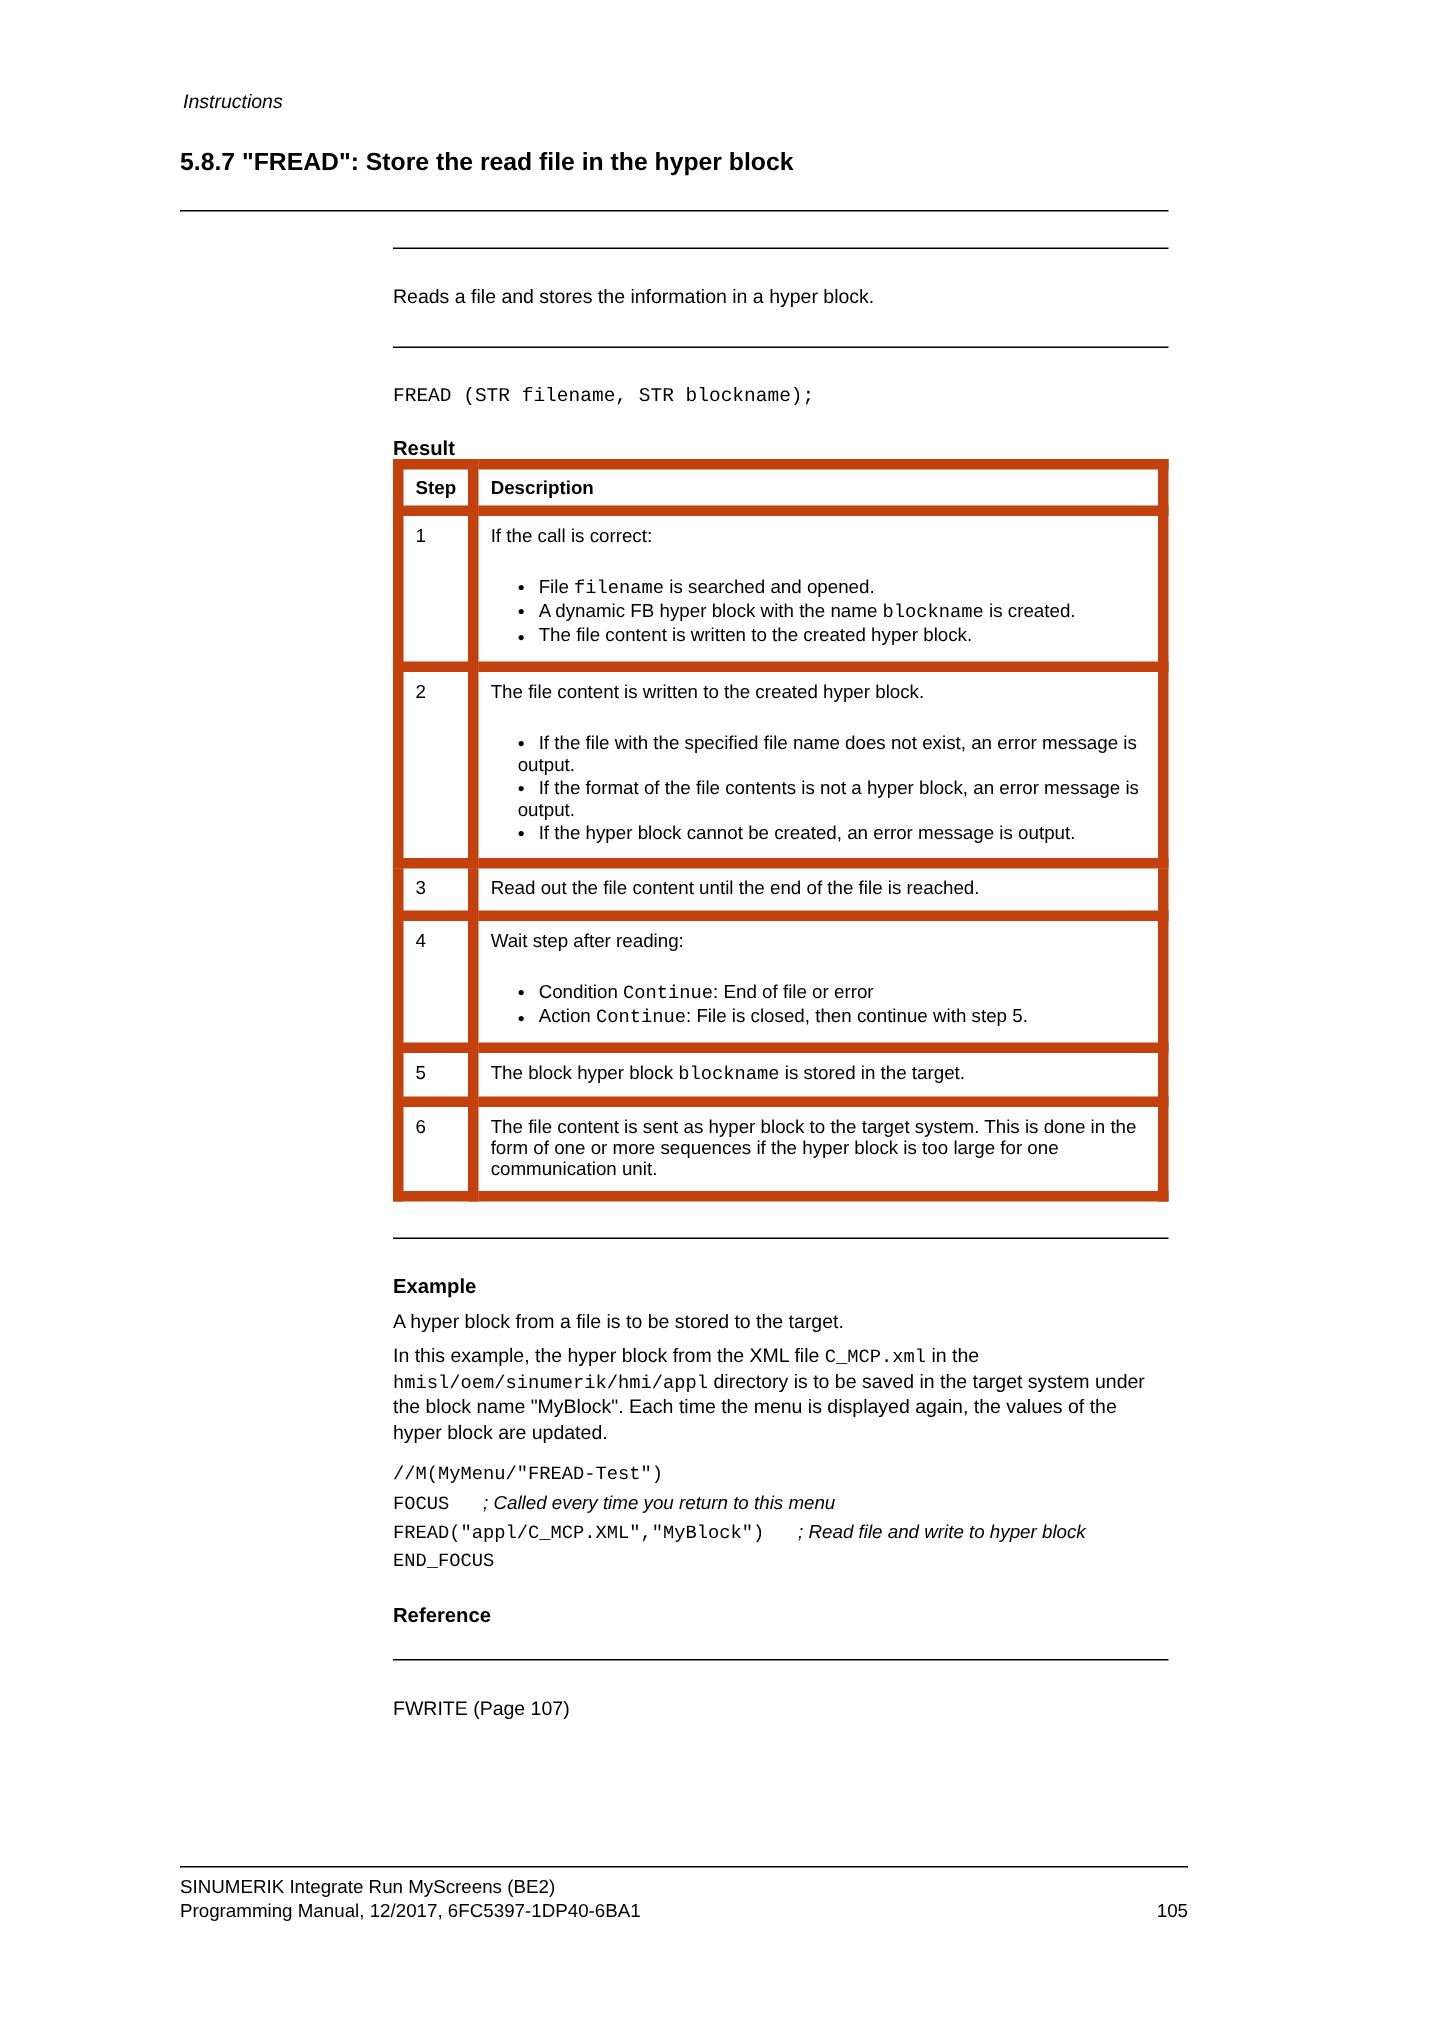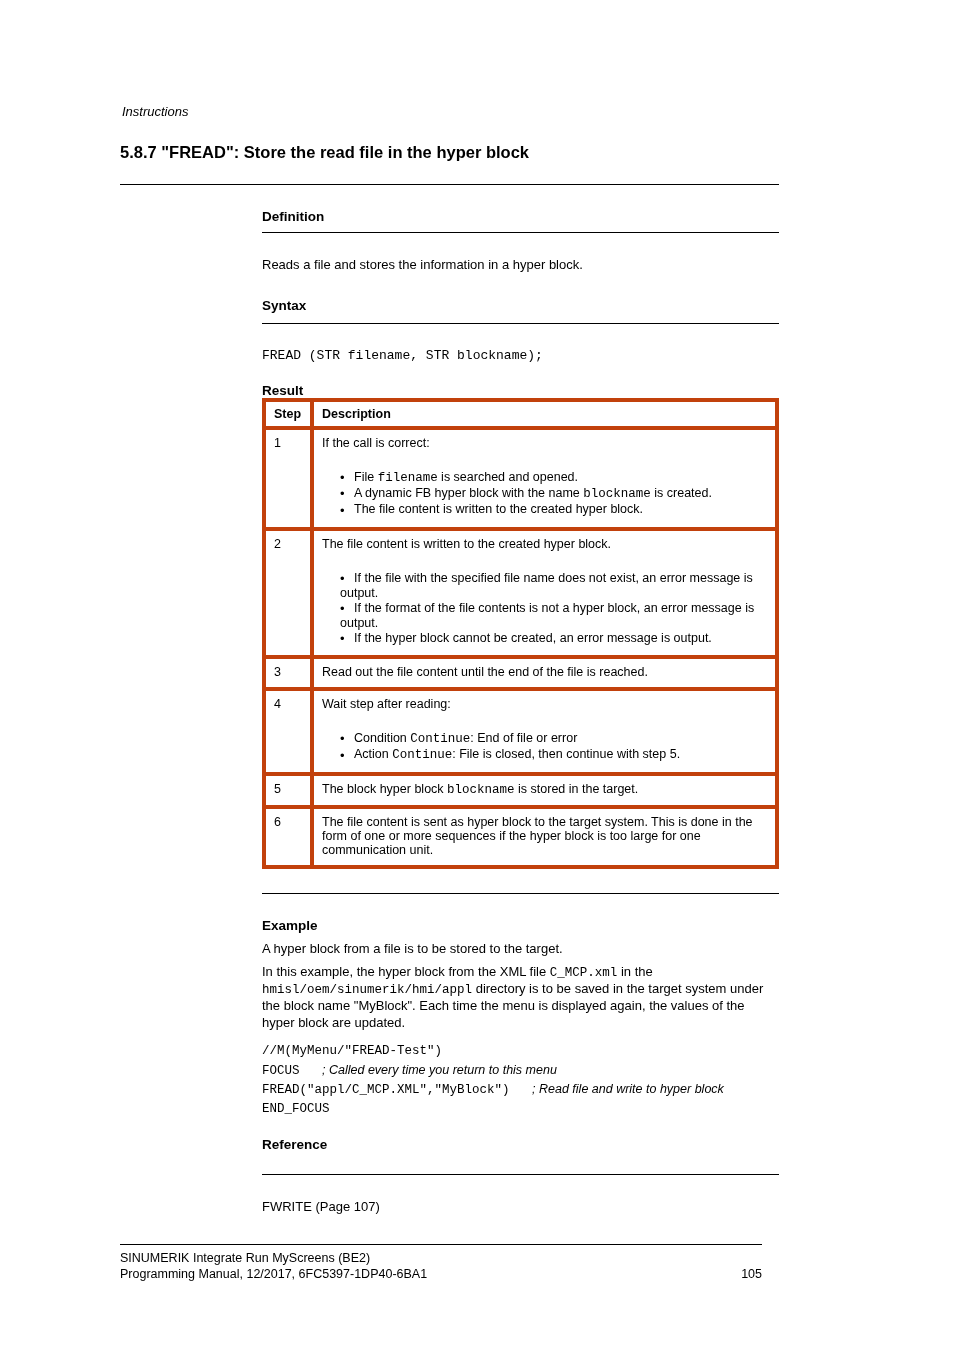--- a/index.html
+++ b/index.html
@@ -6,21 +6,21 @@
   body {
     width: 954px;
     height: 1351px;
     background: #fff;
     font-family: Arial, Helvetica, sans-serif;
     font-size: 13px;
     color: #000;
     position: relative;
   }
   .page {
-    padding: 104px 175px 0 120px;
+    padding: 60px 175px 0 120px;
   }
   .page-header {
     font-size: 13px;
     margin-bottom: 24px;
     padding-left: 2px;
   }
   .section-heading {
     font-weight: bold;
     font-size: 16.5px;
     margin-bottom: 22px;
@@ -61,21 +61,21 @@
   .result-title {
     font-weight: bold;
     font-size: 13.5px;
   }
   table.steps {
     width: 100%;
     border-collapse: collapse;
     margin-bottom: 24px;
   }
   table.steps td {
-    border: 4px solid #c2410c;
+    border: 7px solid #c2410c;
     padding: 6px 8px 8px 8px;
     vertical-align: top;
     font-size: 12.5px;
   }
   table.steps tr.header-row td {
     font-weight: bold;
     padding-top: 5px;
     padding-bottom: 5px;
   }
   table.steps td.step-col {
@@ -129,21 +129,21 @@
     font-size: 13.5px;
     margin-bottom: 22px;
   }
   .ref-text {
     font-size: 13px;
   }
   .footer {
     position: absolute;
     bottom: 70px;
     left: 120px;
-    right: 192px;
+    right: 162px;
     border-top: 1px solid #000;
     padding-top: 6px;
     font-size: 12.5px;
   }
   .footer-row {
     display: flex;
     justify-content: space-between;
   }
   .footer-line2 {
     font-size: 12.5px;
@@ -155,27 +155,25 @@
 
 <div class="page">
   <div class="page-header">
     <span class="italic-inline">Instructions</span>
   </div>
 
   <div class="section-heading">5.8.7 "FREAD": Store the read file in the hyper block</div>
   <hr class="hr-full">
 
   <div class="indent-block">
-    <div class="definition-title">Definition</div>
     <hr class="hr-narrow">
     <div class="definition-text">Reads a file and stores the information in a hyper block.</div>
 
     <div style="height:18px"></div>
 
-    <div class="syntax-title">Syntax</div>
     <hr class="hr-narrow">
     <div class="syntax-code">FREAD (STR filename, STR blockname);</div>
 
     <div class="result-title">Result</div>
 
     <table class="steps">
       <tbody>
           <tr class="header-row">
         <td class="step-col">Step</td>
         <td>Description</td>

